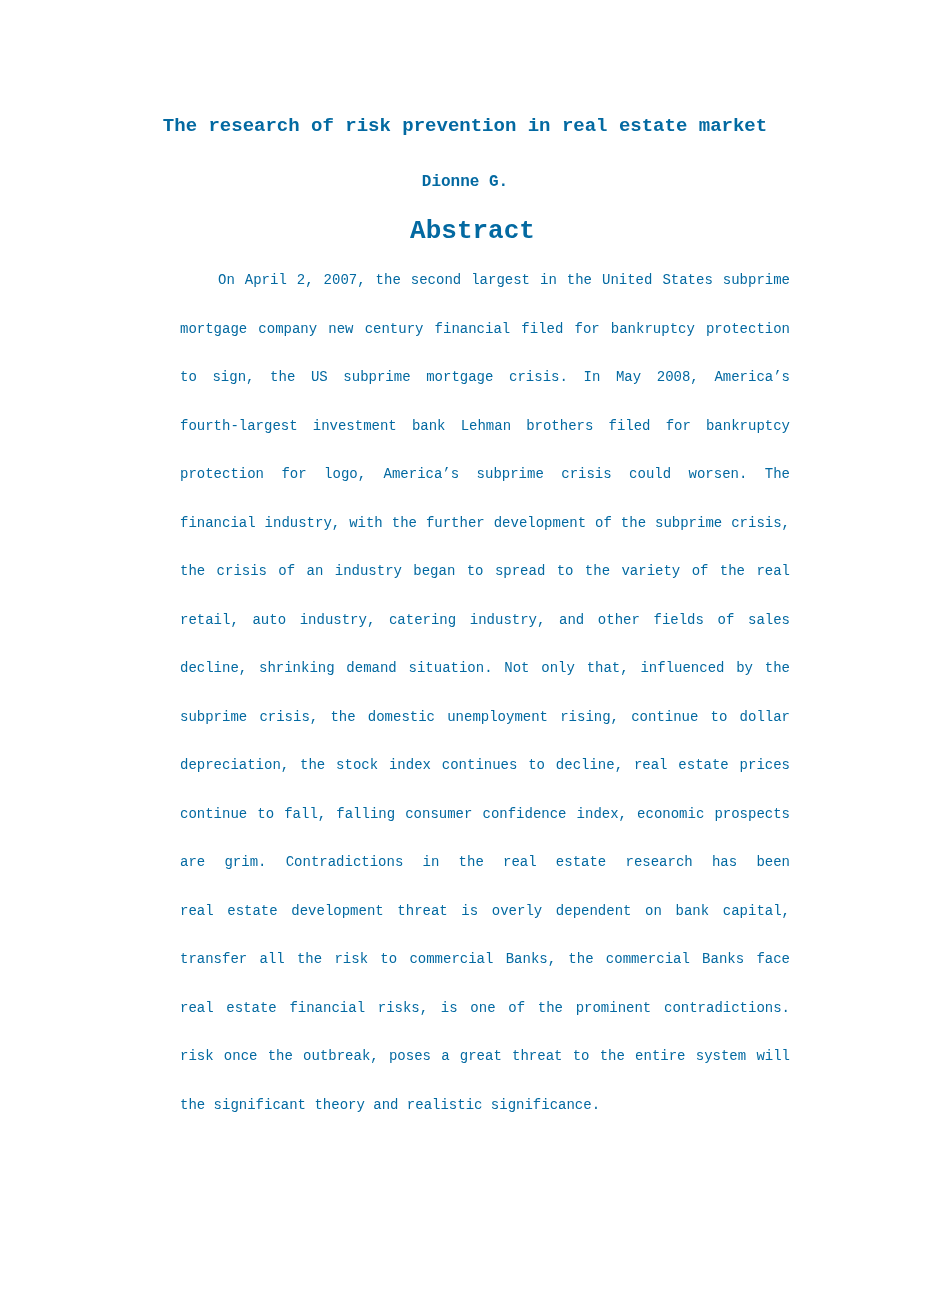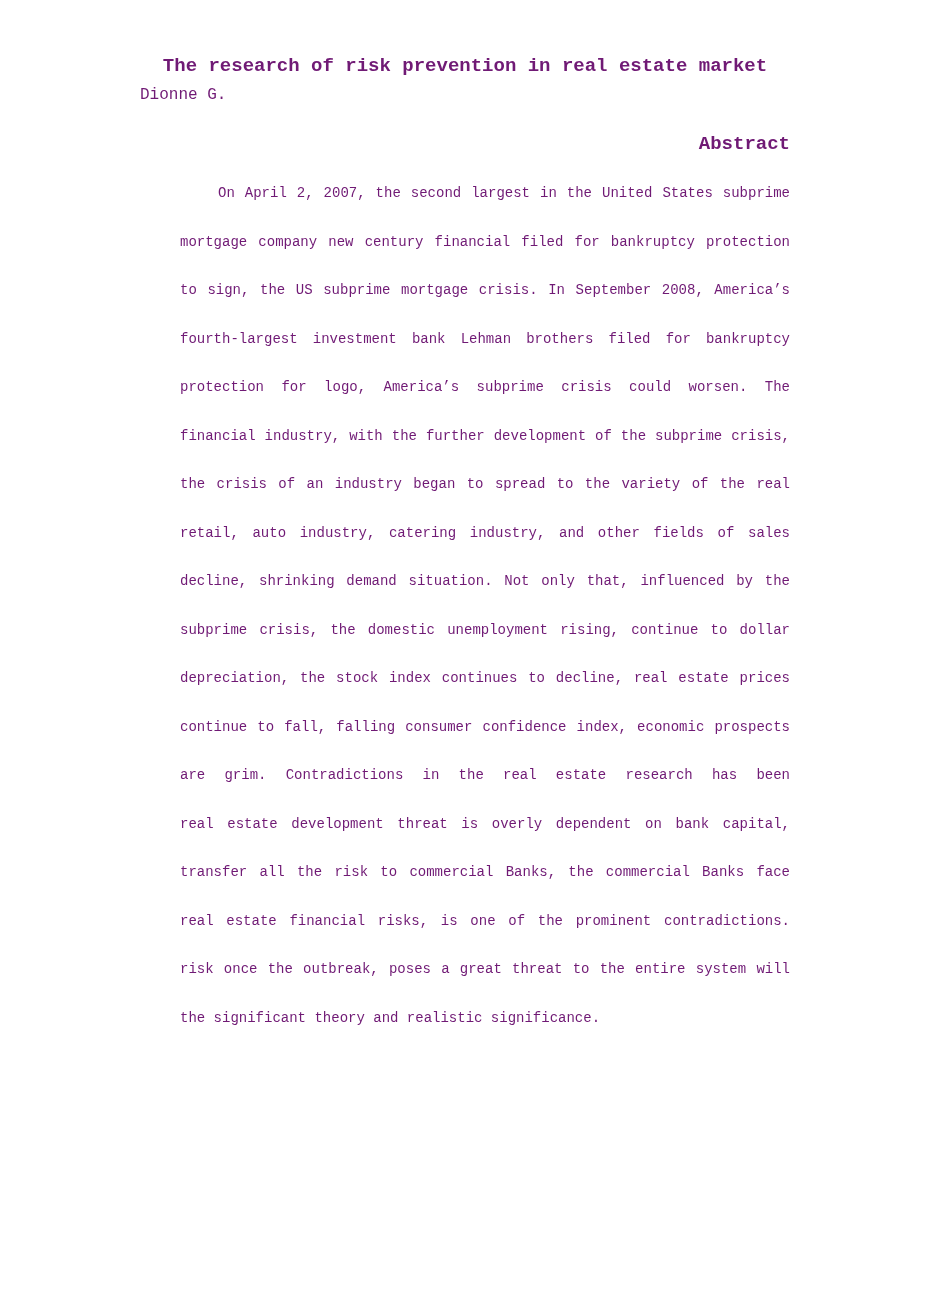--- a/index.html
+++ b/index.html
@@ -6,46 +6,47 @@
     margin: 0;
     padding: 0;
     background: #e8e8e8;
   }
   .page {
     position: relative;
     width: 926px;
     height: 1309px;
     margin: 0 auto;
     background: #ffffff;
-    color: #701a75;
+    color: #0369a1;
     box-sizing: border-box;
-    padding: 52px 136px 0 140px;
+    padding: 112px 136px 0 140px;
     font-family: "Liberation Mono", "DejaVu Sans Mono", monospace;
     overflow: hidden;
   }
   .doc-title {
     margin: 0;
     font-size: 19px;
     font-weight: 700;
     line-height: 28px;
     text-align: center;
     white-space: nowrap;
   }
   .doc-author {
-    margin-top: 3px;
+    margin-top: 30px;
     font-size: 16px;
-    font-weight: 400;
+    font-weight: 700;
     line-height: 24px;
+    text-align: center;
   }
   .section-heading {
     margin: 23px 0 0 15px;
-    font-size: 19px;
+    font-size: 26px;
     font-weight: 700;
     line-height: 28px;
-    text-align: right;
+    text-align: center;
   }
   .para {
     margin-top: 11px;
     font-size: 14px;
     margin-left: 40px;
   }
   .para .line {
     height: 48.5px;
     line-height: 48.5px;
     text-align: justify;
@@ -65,21 +66,21 @@
 <div class="page">
   <h1 class="doc-title">The research of risk prevention in real estate market</h1>
 
   <div class="doc-author">Dionne G.</div>
 
   <h2 class="section-heading">Abstract</h2>
 
   <div class="para">
       <div class="line first">On April 2, 2007, the second largest in the United States subprime</div>
       <div class="line">mortgage company new century financial filed for bankruptcy protection</div>
-      <div class="line">to sign, the US subprime mortgage crisis. In September 2008, America’s</div>
+      <div class="line">to sign, the US subprime mortgage crisis. In May 2008, America’s</div>
       <div class="line">fourth-largest investment bank Lehman brothers filed for bankruptcy</div>
       <div class="line">protection for logo, America’s subprime crisis could worsen. The</div>
       <div class="line">financial industry, with the further development of the subprime crisis,</div>
       <div class="line">the crisis of an industry began to spread to the variety of the real economy,</div>
       <div class="line">retail, auto industry, catering industry, and other fields of sales</div>
       <div class="line">decline, shrinking demand situation. Not only that, influenced by the</div>
       <div class="line">subprime crisis, the domestic unemployment rising, continue to dollar</div>
       <div class="line">depreciation, the stock index continues to decline, real estate prices</div>
       <div class="line">continue to fall, falling consumer confidence index, economic prospects</div>
       <div class="line">are grim. Contradictions in the real estate research has been highlighted,</div>

